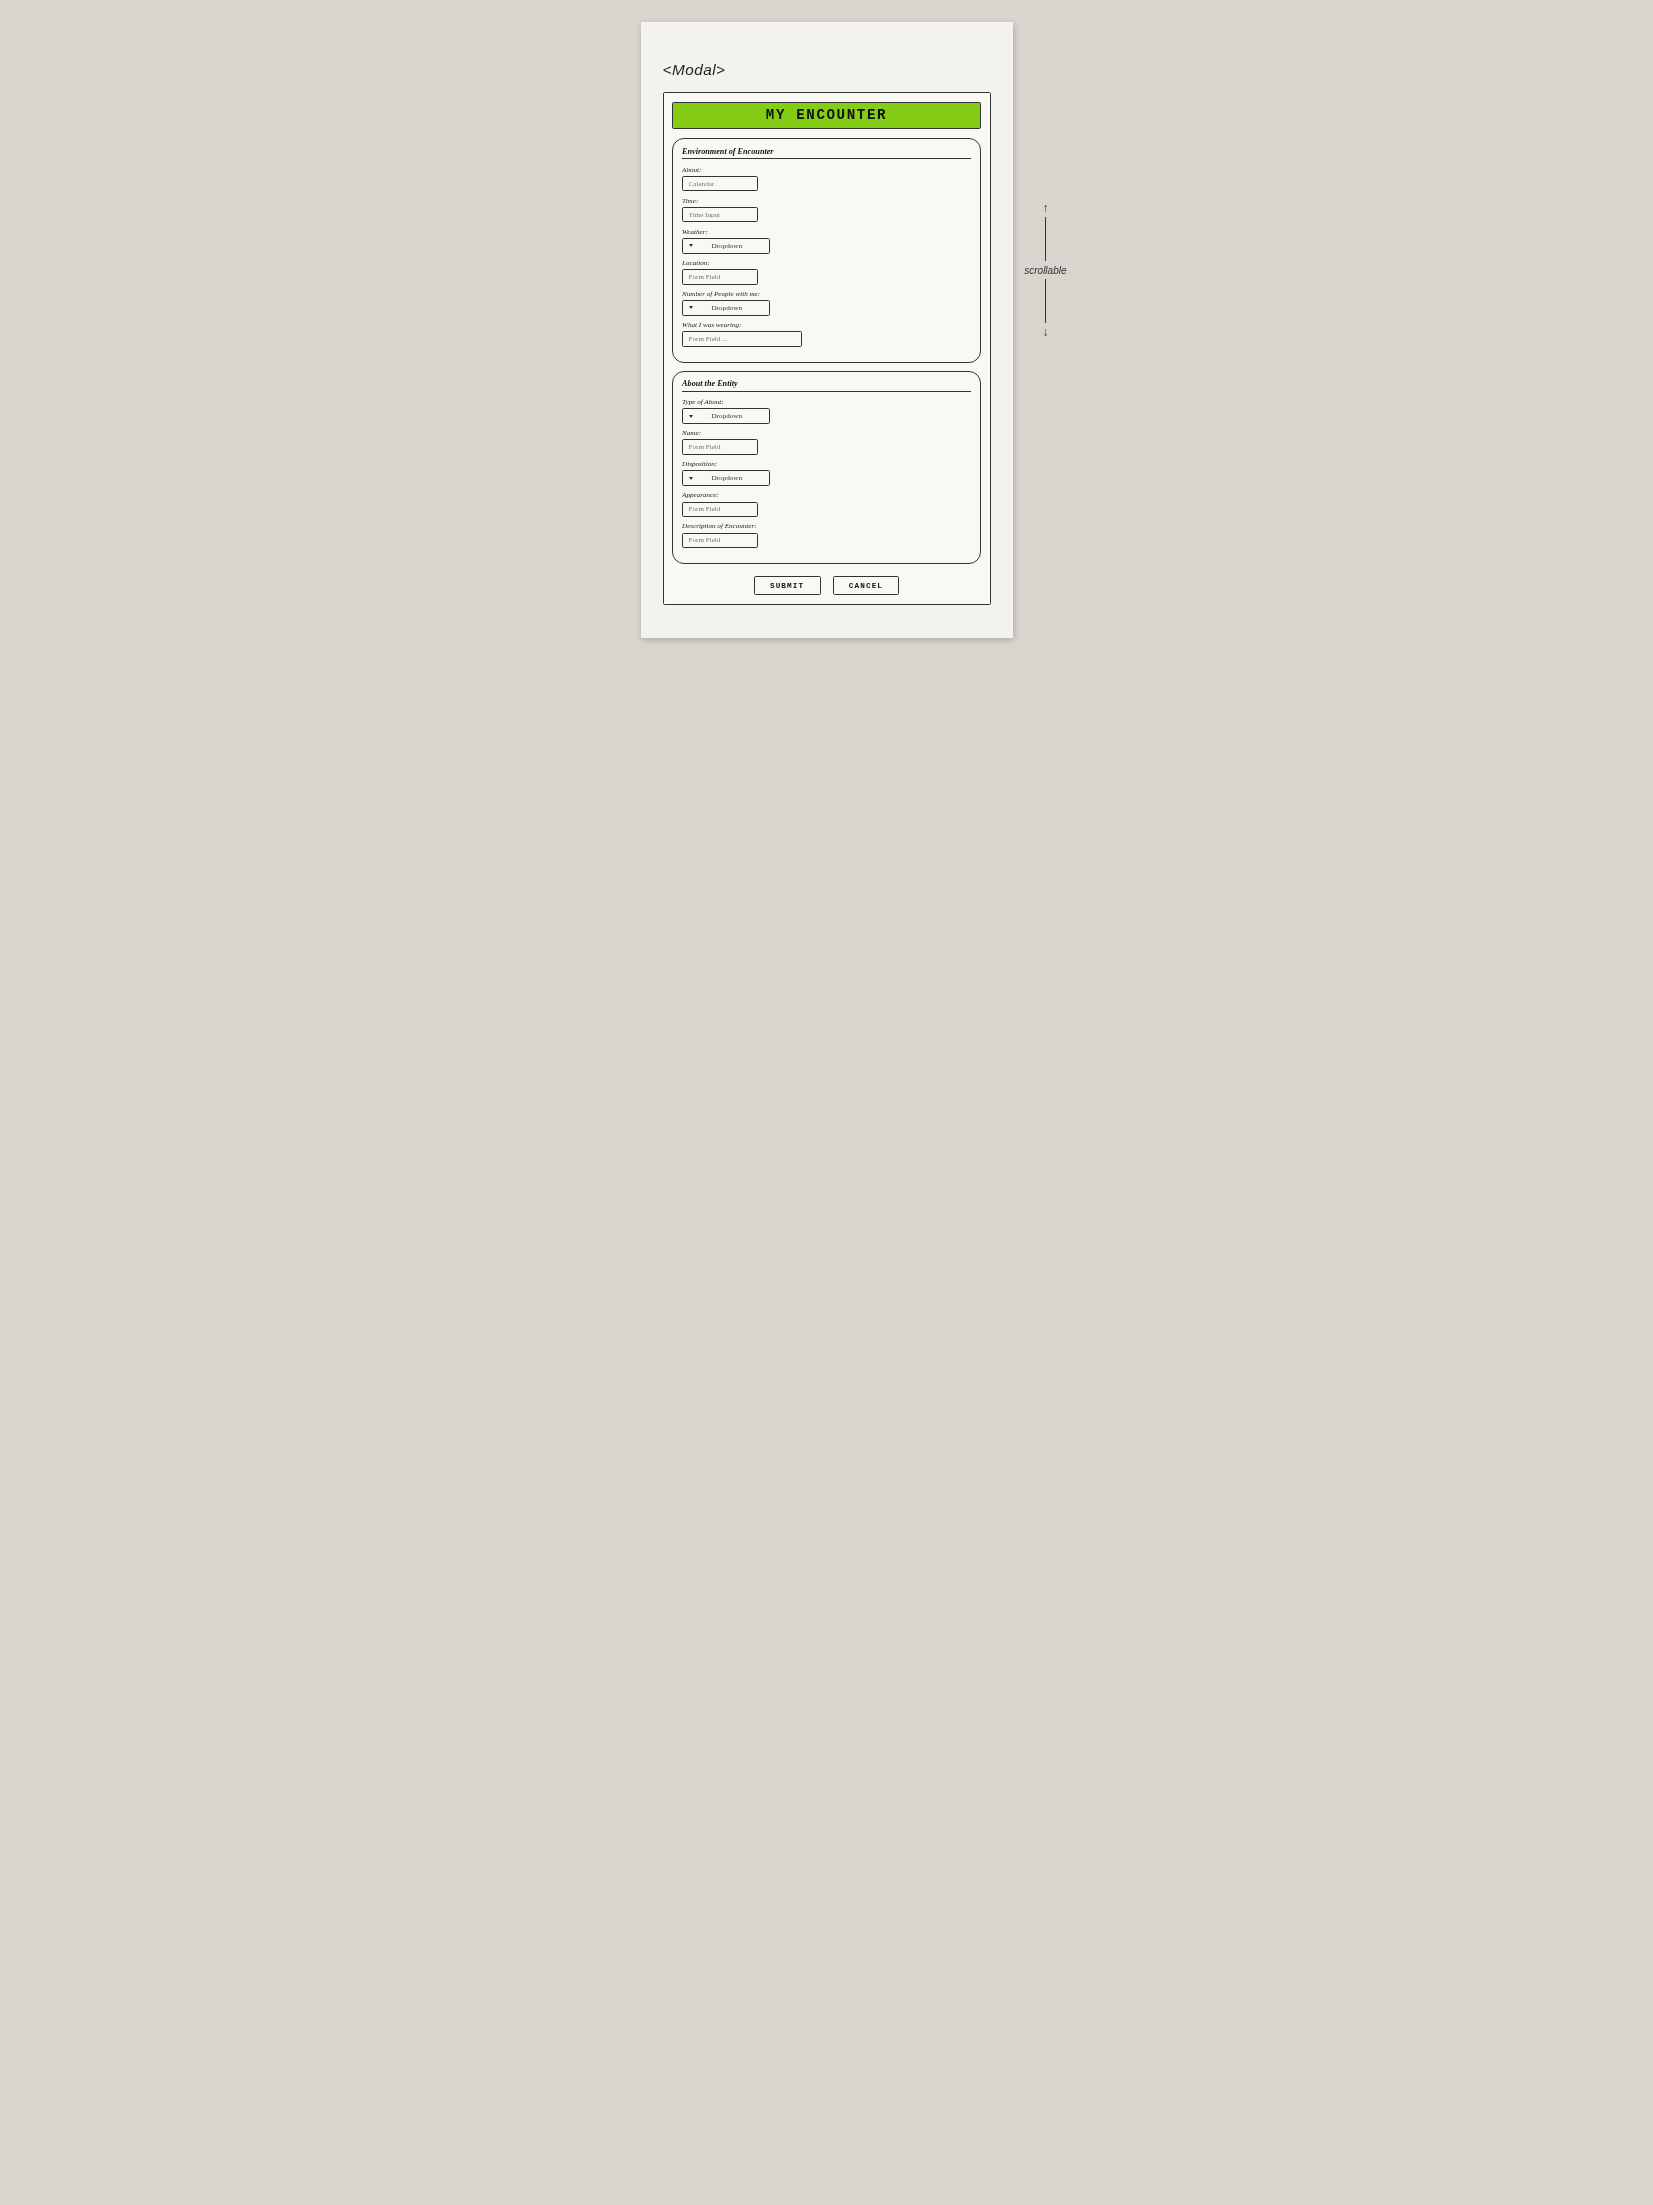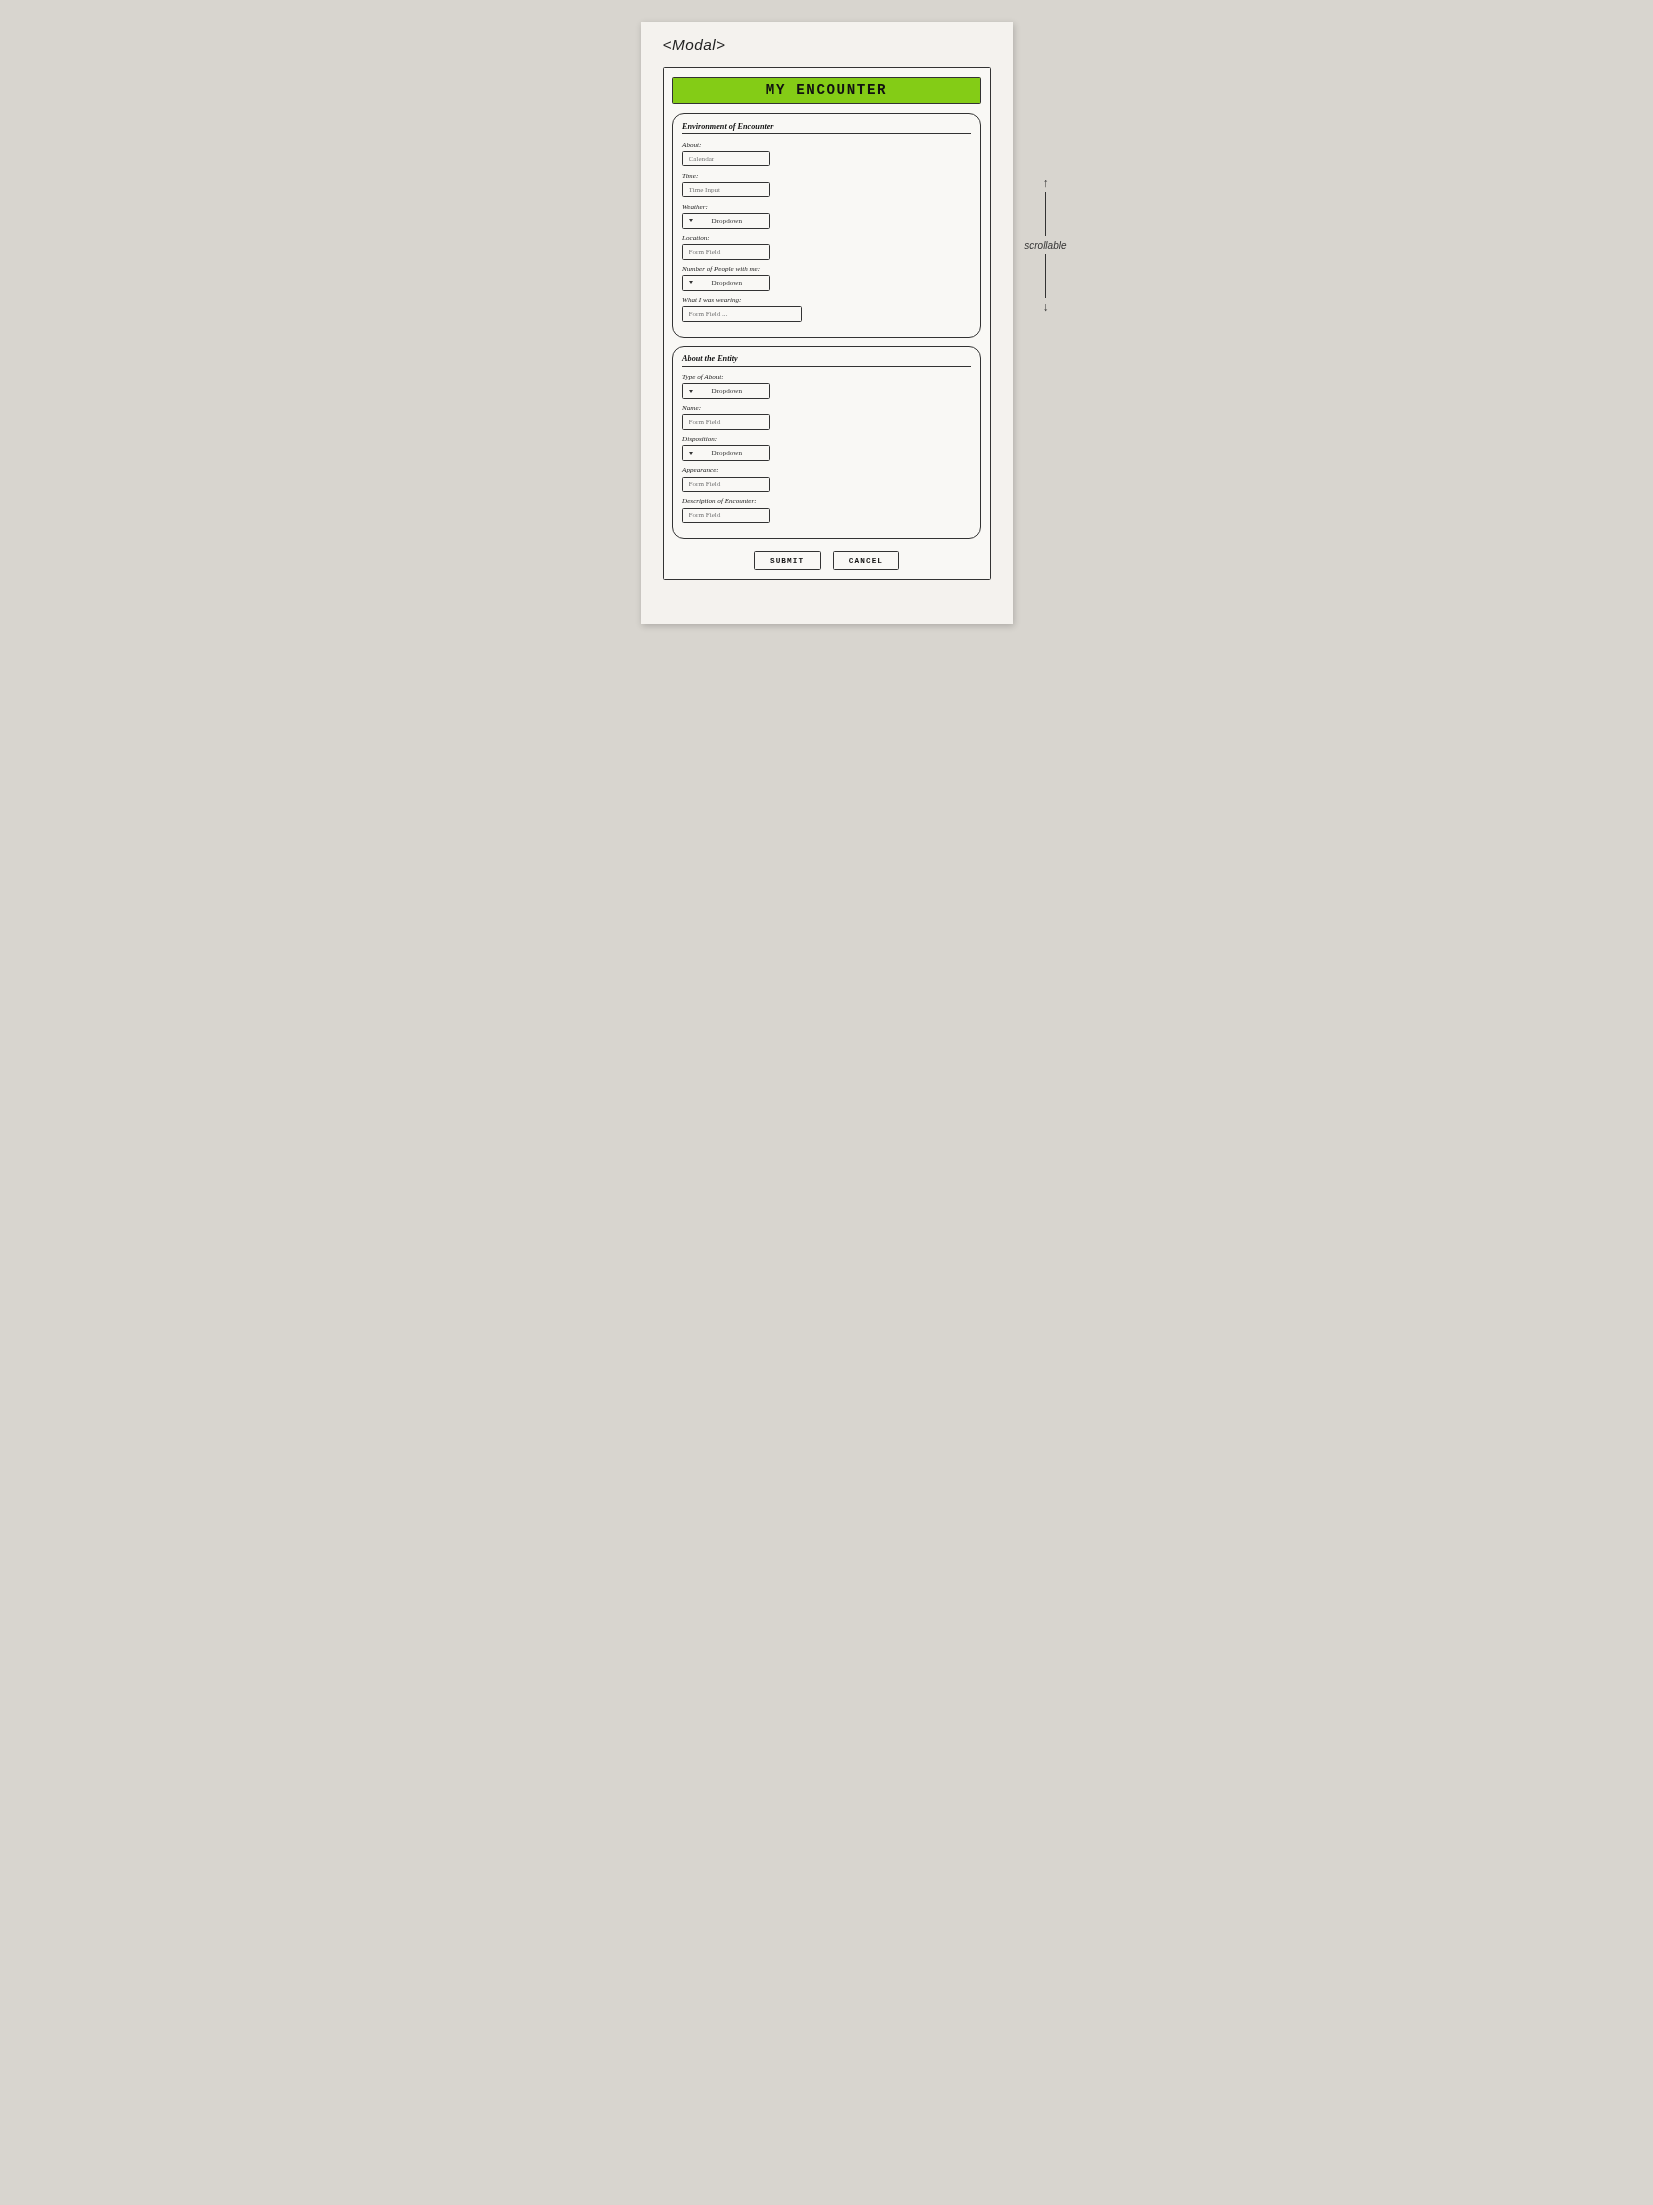--- a/index.html
+++ b/index.html
@@ -11,21 +11,21 @@
       align-items: flex-start;
       justify-content: center;
       padding: 22px 11px;
       font-family: 'Segoe UI', sans-serif;
     }
 
     .paper {
       background-color: #f4f2ee;
       width: 372px;
       min-height: 602px;
-      padding: 14px 22px 33px 22px;
+      padding: 39px 22px 33px 22px;
       position: relative;
       box-shadow: 1.1px 2.2px 6.6px rgba(0,0,0,0.2);
     }
 
     .annotation-label {
       font-family: 'Segoe UI', cursive, sans-serif;
       font-size: 15.3px;
       font-weight: 300;
       color: #222;
       margin-bottom: 13px;
@@ -96,21 +96,21 @@
     }
 
     .field-input {
       border: 0.8px solid #333;
       border-radius: 1.6px;
       padding: 2.7px 5.5px;
       font-size: 7.1px;
       font-family: 'Georgia', serif;
       color: #333;
       background: #f9f8f5;
-      width: 88px;
+      width: 76px;
       display: block;
     }
 
     .field-input.wide {
       width: 120px;
     }
 
     .dropdown-input {
       border: 0.8px solid #333;
       border-radius: 1.6px;

